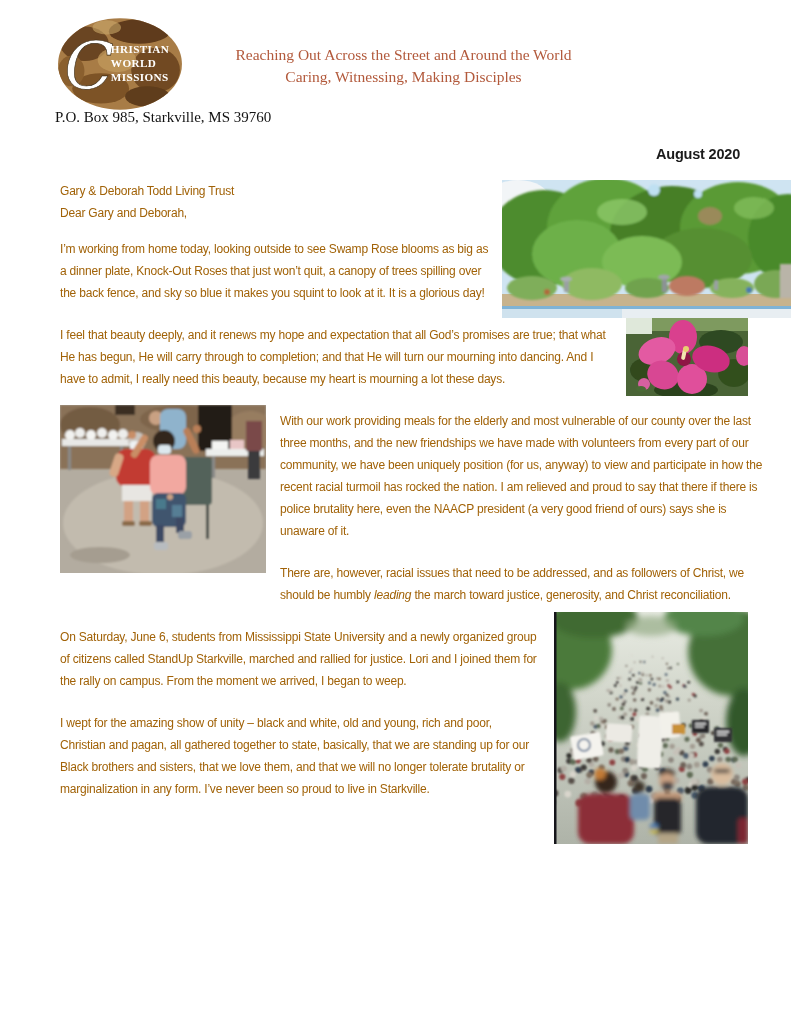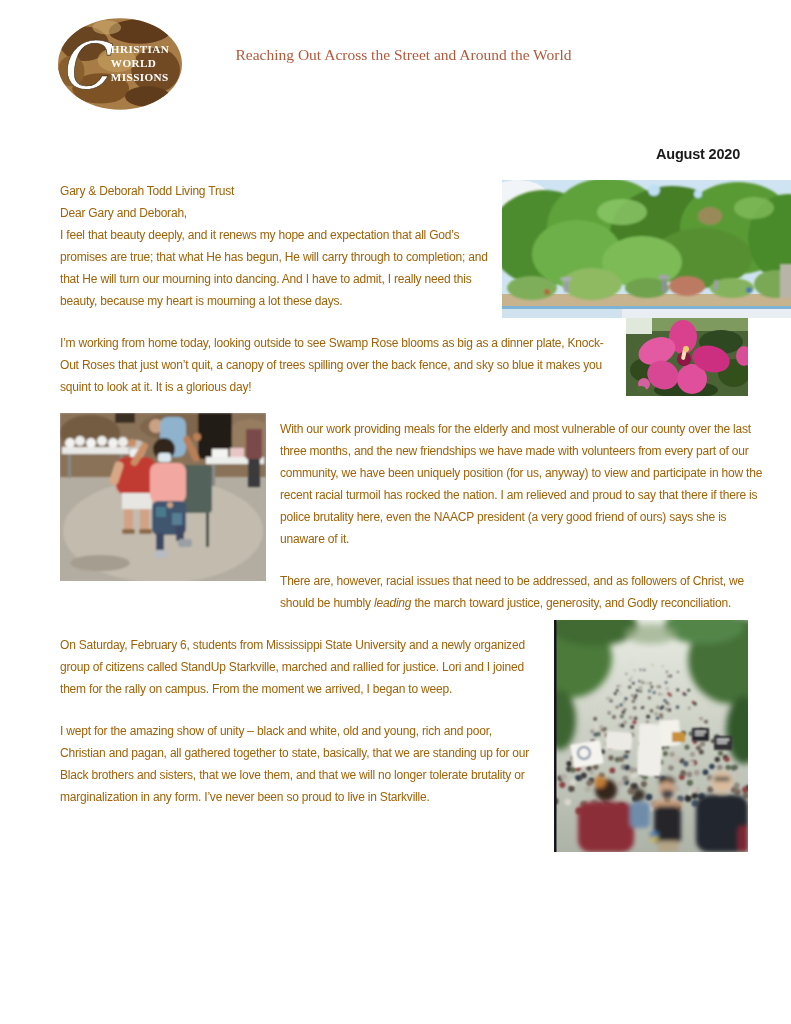--- a/index.html
+++ b/index.html
@@ -12,21 +12,21 @@
            font-family:"Liberation Serif",serif;font-size:15.5px;line-height:22px;color:#b2593b;}
   .pobox{position:absolute;left:55px;top:109px;font-family:"Liberation Serif",serif;
          font-size:15px;color:#121212;}
   .date{position:absolute;right:51px;top:146px;font-size:14.5px;font-weight:bold;letter-spacing:-0.2px;}
   
   .flow{position:absolute;left:60px;top:180px;width:713px;font-size:12px;line-height:22px;
         letter-spacing:-0.2px;font-weight:bold;color:#a16207;}
   .flow{font-weight:normal;}
   .r,.salutation{white-space:nowrap;}
   .gap{margin-bottom:8px;}
-  .salutation{}
+  .salutation{margin-bottom:14px;}
   .flow p{margin:0 0 20px 0;}
   .flow em{font-style:italic;margin-top:32px;}
   
   .ph{overflow:hidden;}
   .ph svg{width:100%;height:100%;display:block;}
   .ph-tree{float:right;width:296px;height:138px;margin:0 -25px 0 10px;}
   .ph-flower{float:right;clear:right;width:122px;height:78px;margin:0 25px 4px 12px;}
   .ph-meals{float:left;width:206px;height:168px;margin:-5px 14px 18px 0;}
   .ph-march{float:right;width:194px;height:232px;margin:-14px 25px 6px 14px;}
 </style>
@@ -58,22 +58,24 @@
       </g>
       <text x="8" y="73" font-family="DejaVu Serif, serif" font-style="italic" font-size="64" fill="#ffffff" stroke="#3a2a14" stroke-width="0.6">C</text>
       <text x="54" y="37" font-family="Liberation Serif, serif" font-weight="bold" font-size="11" fill="#ffffff" letter-spacing="0.4">HRISTIAN</text>
       <text x="54" y="51" font-family="Liberation Serif, serif" font-weight="bold" font-size="11" fill="#ffffff" letter-spacing="0.4">WORLD</text>
       <text x="54" y="65" font-family="Liberation Serif, serif" font-weight="bold" font-size="11" fill="#ffffff" letter-spacing="0.4">MISSIONS</text>
     </svg>
   </div>
 
   <div class="tagline">
     <div>Reaching Out Across the Street and Around the World</div>
+    <div>Caring, Witnessing, Making Disciples</div>
   </div>
 
+  <div class="pobox">P.O. Box 985, Starkville, MS  39760</div>
 
   <div class="date">August  2020</div>
 
   <div class="flow">
 
     <div class="ph ph-tree" role="img" aria-label="Backyard garden with a canopy of green trees and blue sky">
       <svg viewBox="0 0 296 138" preserveAspectRatio="none">
         <defs>
             <filter id="tb">
               <feGaussianBlur stdDeviation="1"></feGaussianBlur>
@@ -145,22 +147,22 @@
           <circle cx="60" cy="31" r="3" fill="#e8d070"></circle>
           <circle cx="18" cy="66" r="6" fill="#d560a0"></circle>
           <ellipse cx="15" cy="71" rx="5" ry="3" fill="#4a6a34"></ellipse>
         </g>
       </svg>
     </div>
 
     <div class="r">Gary &amp; Deborah Todd Living Trust</div>
     <div class="salutation">Dear Gary and Deborah,</div>
 
+    <p>I’m working from home today, looking outside to see Swamp Rose blooms as big as a dinner plate, Knock-Out Roses that just won’t quit, a canopy of trees spilling over the back fence, and sky so blue it makes you squint to look at it.  It is a glorious day!</p>
     <p>I feel that beauty deeply, and it renews my hope and expectation that all God’s promises are true; that what He has begun, He will carry through to completion; and that He will turn our mourning into dancing.  And I have to admit, I really need this beauty, because my heart is mourning a lot these days.</p>
-    <p>I’m working from home today, looking outside to see Swamp Rose blooms as big as a dinner plate, Knock-Out Roses that just won’t quit, a canopy of trees spilling over the back fence, and sky so blue it makes you squint to look at it.  It is a glorious day!</p>
 
     <div class="ph ph-meals" role="img" aria-label="Masked volunteers seated at a community meal distribution with bags of food on tables">
       <svg viewBox="0 0 206 168" preserveAspectRatio="none">
         <defs>
             <filter id="meb">
               <feGaussianBlur stdDeviation="0.8"></feGaussianBlur>
             </filter>
           </defs>
         <rect width="206" height="168" fill="#b3aca0"></rect>
         <g filter="url(#meb)">
@@ -222,21 +224,21 @@
           <rect x="96" y="120" width="8" height="18" fill="#3d4a63"></rect>
           <rect x="116" y="112" width="8" height="16" fill="#3d4a63"></rect>
           <rect x="94" y="137" width="14" height="8" rx="3" fill="#b8bcc0"></rect>
           <rect x="118" y="126" width="14" height="8" rx="3" fill="#9aa0a6"></rect>
         </g>
       </svg>
     </div>
 
     <p>With our work providing meals for the elderly and most vulnerable of our county over the last three months, and the new friendships we have made with volunteers from every part of our community, we have been uniquely position (for us, anyway) to view and participate in how the recent racial turmoil has rocked the nation.  I am relieved and proud to say that there if there is police brutality here, even the NAACP president (a very good friend of ours) says she is unaware of it.</p>
 
-    <p><span>There are, however, racial issues that need to be addressed, and as followers of Christ, we should be humbly </span><em>leading</em><span> the march toward justice, generosity, and Godly reconciliation.</span></p>
+    <p><span>There are, however, racial issues that need to be addressed, and as followers of Christ, we should be humbly </span><em>leading</em><span> the march toward justice, generosity, and Christ reconciliation.</span></p>
 
     <div class="ph ph-march" role="img" aria-label="Large crowd with signs marching down a tree-lined street for justice">
       <svg viewBox="0 0 194 232" preserveAspectRatio="none">
         <defs>
           <linearGradient id="road" x1="0" y1="0" x2="0" y2="1">
             <stop offset="0" stop-color="#e9ece4"></stop>
             <stop offset="0.35" stop-color="#d3d7cc"></stop>
             <stop offset="1" stop-color="#aeb3a8"></stop>
           </linearGradient>
           <filter id="ab1">
@@ -591,17 +593,17 @@
           <rect x="96" y="217" width="8" height="4" fill="#c8b840"></rect>
           <circle cx="168" cy="162" r="11" fill="#d9bc9e"></circle>
           <rect x="160" y="157" width="16" height="4" rx="2" fill="#333333"></rect>
           <rect x="142" y="175" width="52" height="57" rx="12" fill="#23262d"></rect>
           <rect x="184" y="206" width="10" height="26" rx="4" fill="#7c2830"></rect>
         </g>
         <rect x="0" y="0" width="2.5" height="232" fill="#15151a"></rect>
       </svg>
     </div>
 
-    <p>On Saturday, February 6, students from Mississippi State University and a newly organized group of citizens called StandUp Starkville, marched and rallied for justice. Lori and I joined them for the rally on campus.  From the moment we arrived, I began to weep.</p>
+    <p>On Saturday, June 6, students from Mississippi State University and a newly organized group of citizens called StandUp Starkville, marched and rallied for justice. Lori and I joined them for the rally on campus.  From the moment we arrived, I began to weep.</p>
     <p>I wept for the amazing show of unity – black and white, old and young, rich and poor, Christian and pagan, all gathered together to state, basically, that we are standing up for our Black brothers and sisters, that we love them, and that we will no longer tolerate brutality or marginalization in any form.  I’ve never been so proud to live in Starkville.</p>
 
   </div>
 </div>
 
 </body></html>

